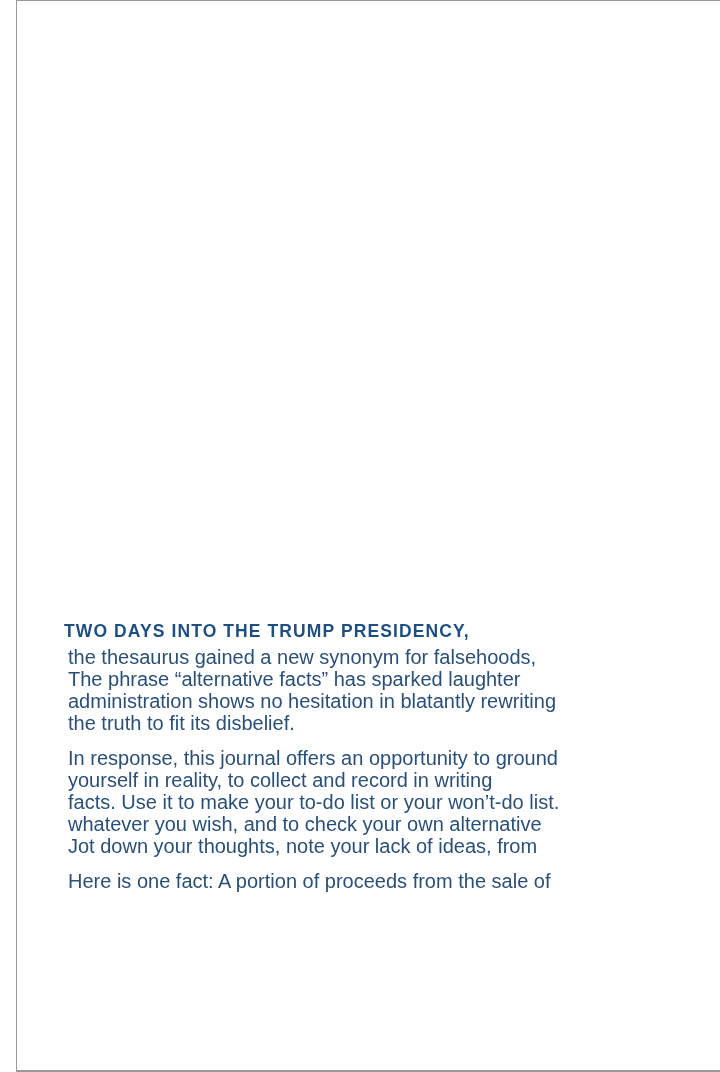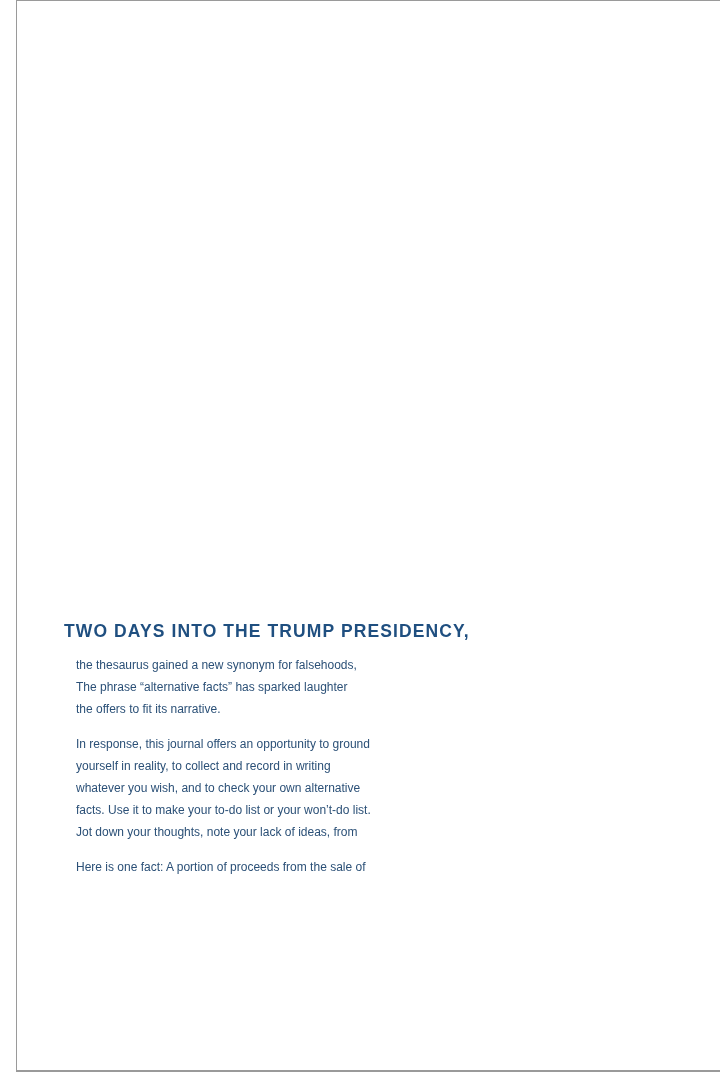--- a/index.html
+++ b/index.html
@@ -37,22 +37,22 @@
     .heading {
       margin: 0;
       font-size: 17.5px;
       line-height: 22px;
       font-weight: bold;
       letter-spacing: 1.1px;
       color: #1f4f80;
       white-space: nowrap;
     }
     .para {
-      margin: 12px;
-      font-size: 12px;
+      margin: 4px;
+      font-size: 20px;
       line-height: 22px;
       color: #2b5077;
     }
     .para .line {
       display: block;
       white-space: nowrap;
     }
     .para-gap {
       margin-top: 13px;
     }
@@ -63,28 +63,29 @@
 </head>
 <body>
 
 <div class="page">
   <div class="text-block">
     <h1 class="heading">TWO DAYS INTO THE TRUMP PRESIDENCY,</h1>
 
     <p class="para">
       <span class="line">the thesaurus gained a new synonym for falsehoods,</span>
       <span class="line">The phrase “alternative facts” has sparked laughter</span>
-      <span class="line">the offers to fit its narrative.</span>
+      <span class="line">administration shows no hesitation in blatantly rewriting</span>
+      <span class="line">the truth to fit its disbelief.</span>
     </p>
 
     <p class="para para-gap">
       <span class="line">In response, this journal offers an opportunity to ground</span>
       <span class="line">yourself in reality, to collect and record in writing</span>
+      <span class="line">facts. Use it to make your to-do list or your won’t-do list.</span>
       <span class="line">whatever you wish, and to check your own alternative</span>
-      <span class="line">facts. Use it to make your to-do list or your won’t-do list.</span>
       <span class="line">Jot down your thoughts, note your lack of ideas, from</span>
     </p>
 
     <p class="para para-gap2">
       <span class="line">Here is one fact: A portion of proceeds from the sale of</span>
     </p>
   </div>
 </div>
 
 </body></html>

